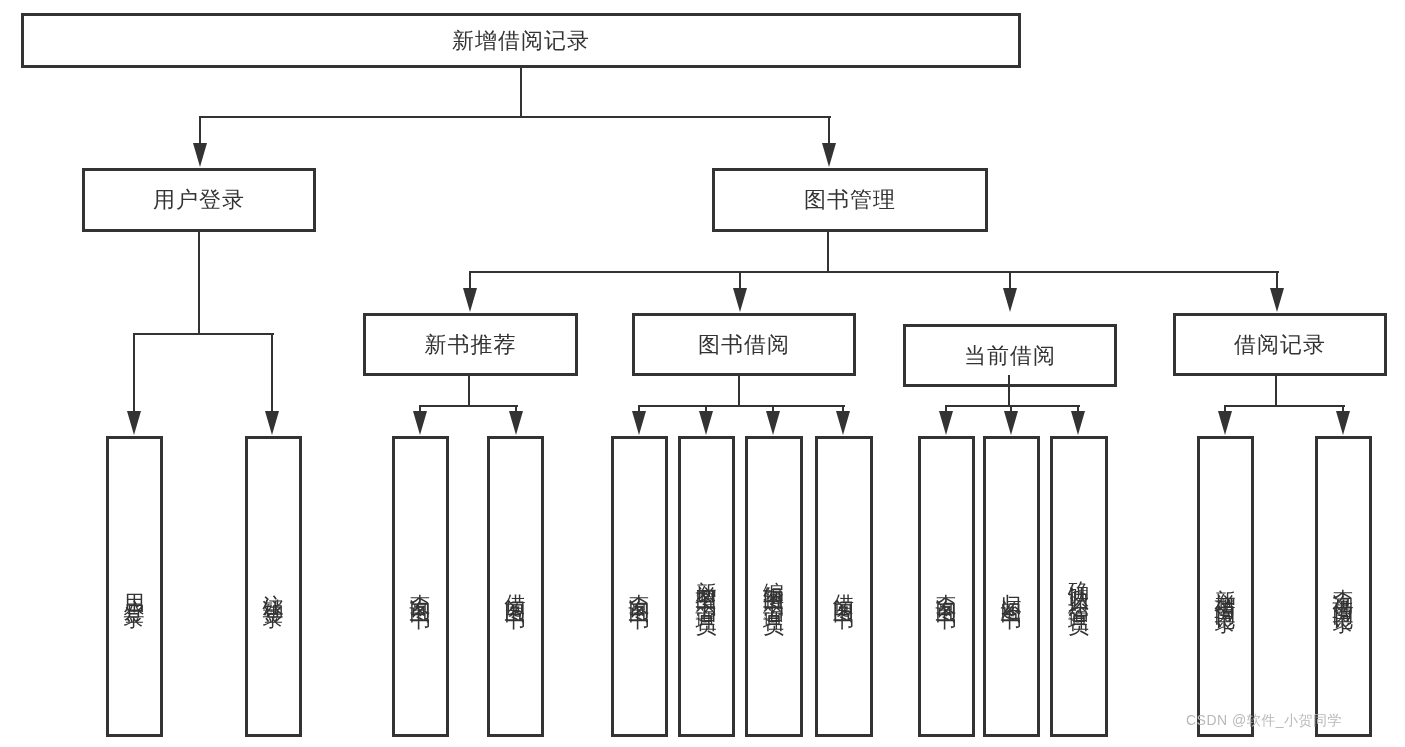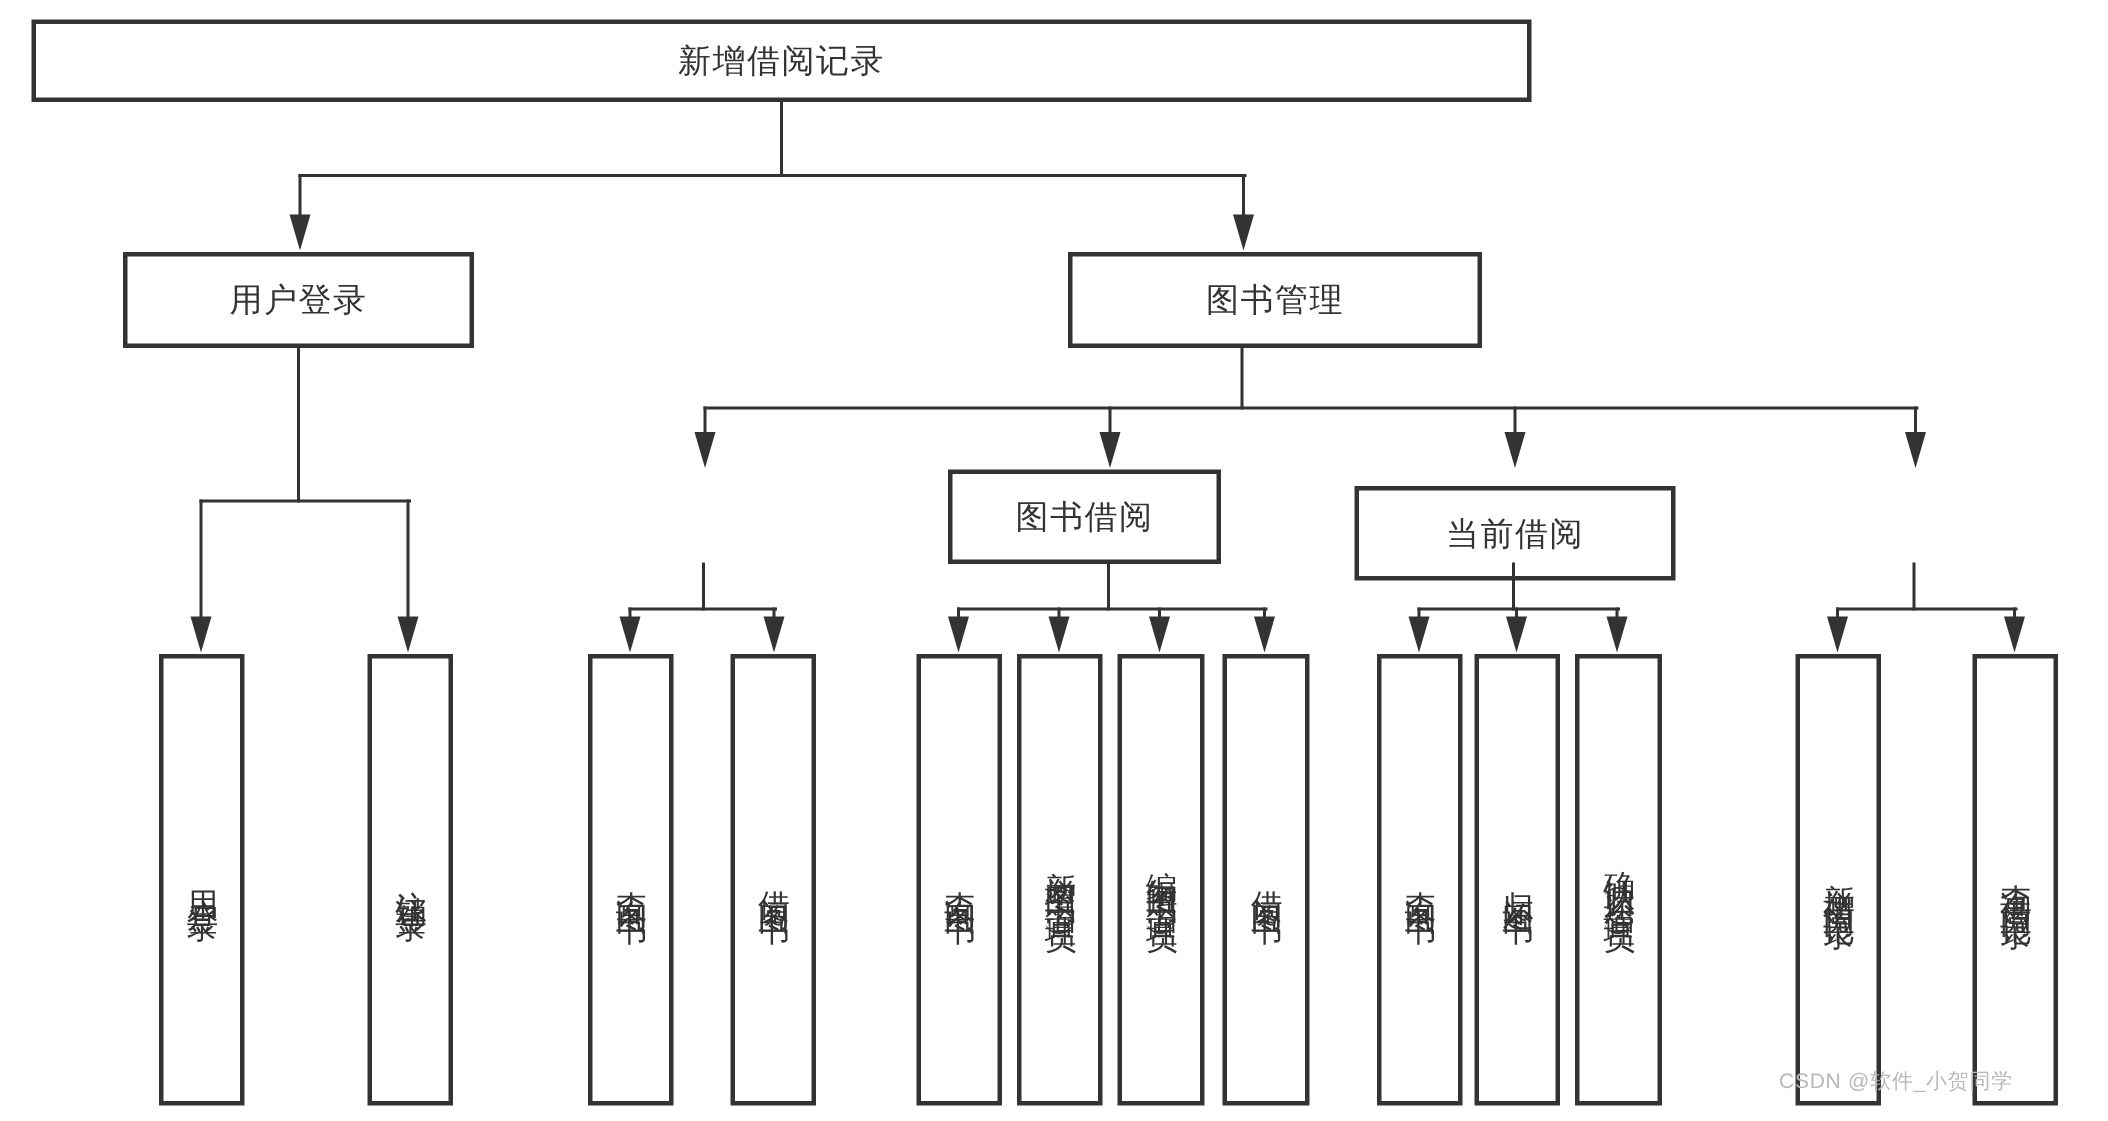--- a/index.html
+++ b/index.html
@@ -43,29 +43,35 @@
   </div>
 
   <div class="hbox" style="left:82px;top:168px;width:234px;height:64px">
     <span class="lbl">用户登录</span>
   </div>
 
   <div class="hbox" style="left:712px;top:168px;width:276px;height:64px">
     <span class="lbl">图书管理</span>
   </div>
 
+  <div class="hbox" style="left:363px;top:313px;width:215px;height:63px">
+    <span class="lbl">新书推荐</span>
+  </div>
 
-  <div class="hbox" style="left:632px;top:313px;width:182px;height:63px">
+  <div class="hbox" style="left:632px;top:313px;width:224px;height:63px">
     <span class="lbl">图书借阅</span>
   </div>
 
   <div class="hbox" style="left:903px;top:324px;width:214px;height:63px">
     <span class="lbl">当前借阅</span>
   </div>
 
+  <div class="hbox" style="left:1173px;top:313px;width:214px;height:63px">
+    <span class="lbl">借阅记录</span>
+  </div>
 
   <div class="vbox" style="left:106px;width:57px">
     <span class="lbl">用户登录</span>
   </div>
   <div class="vbox" style="left:245px;width:57px">
     <span class="lbl">注销登录</span>
   </div>
 
   <div class="vbox" style="left:392px;width:57px">
     <span class="lbl">查询图书</span>

